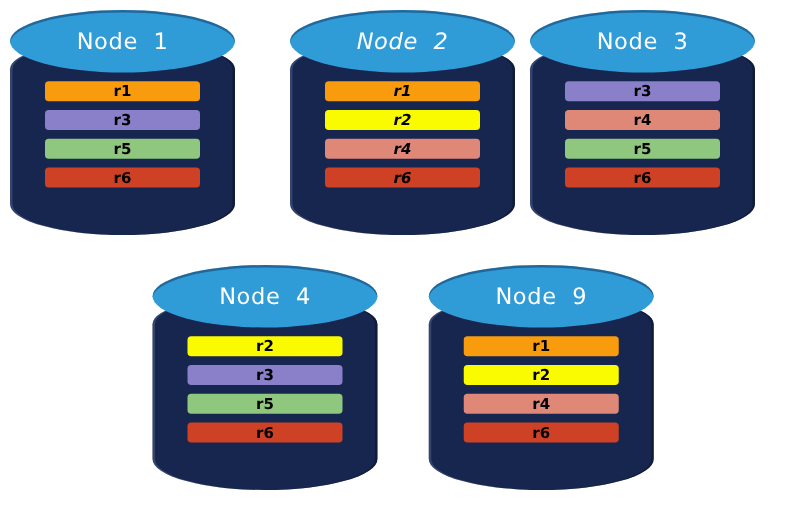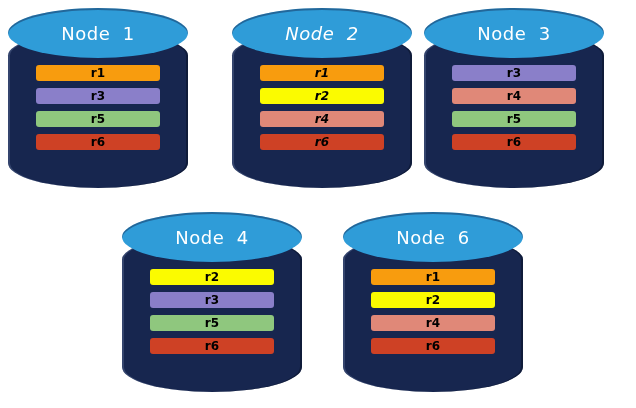--- a/index.html
+++ b/index.html
@@ -135,21 +135,21 @@
       <div class="replicas">
         <div class="replica" style="background: rgb(251, 251, 0); color: rgb(0, 0, 0);">r2</div>
         <div class="replica" style="background: rgb(138, 127, 201); color: rgb(0, 0, 0);">r3</div>
         <div class="replica" style="background: rgb(143, 199, 126); color: rgb(0, 0, 0);">r5</div>
         <div class="replica" style="background: rgb(206, 65, 37); color: rgb(0, 0, 0);">r6</div>
       </div>
     </div>
     <div class="node" style="left: 343px; top: 212px;">
       <div class="cyl-body" style="background: rgb(23, 38, 79);"></div>
       <div class="cyl-top" style="background: rgb(47, 156, 216);"></div>
-      <div class="node-label" style="color: rgb(255, 255, 255);">Node  6</div>
+      <div class="node-label" style="color: rgb(255, 255, 255);">Node  9</div>
       <div class="replicas">
         <div class="replica" style="background: rgb(248, 156, 14); color: rgb(0, 0, 0);">r1</div>
         <div class="replica" style="background: rgb(251, 251, 0); color: rgb(0, 0, 0);">r2</div>
         <div class="replica" style="background: rgb(224, 136, 120); color: rgb(0, 0, 0);">r4</div>
         <div class="replica" style="background: rgb(206, 65, 37); color: rgb(0, 0, 0);">r6</div>
       </div>
     </div>
   </div>
 
 </body></html>

